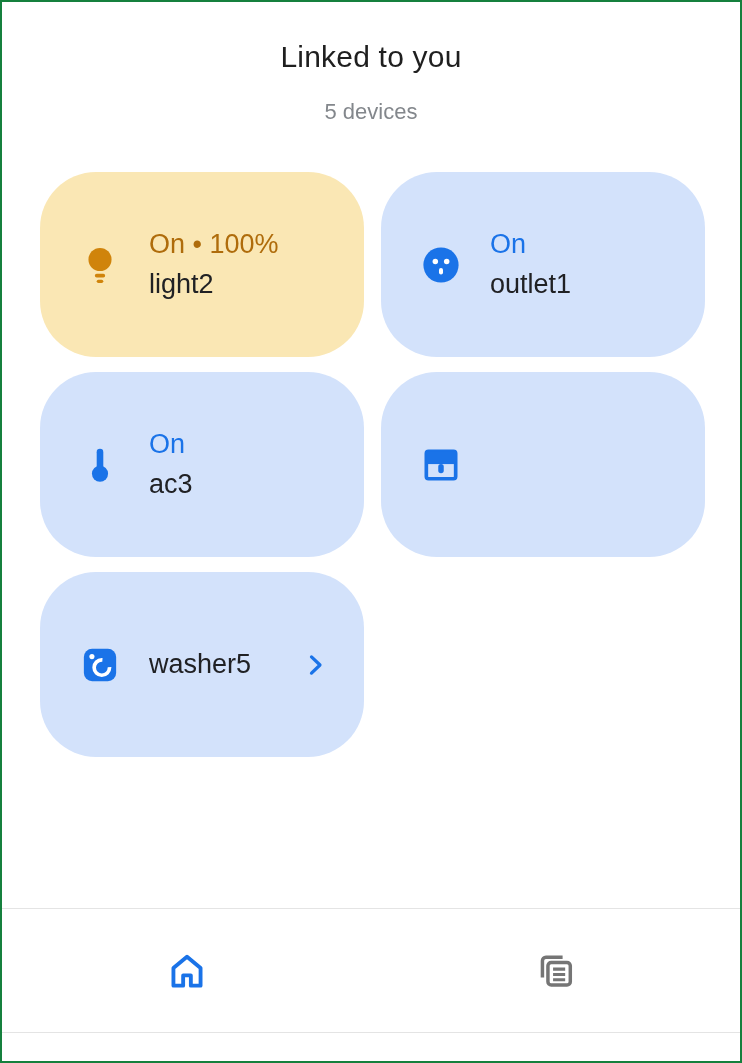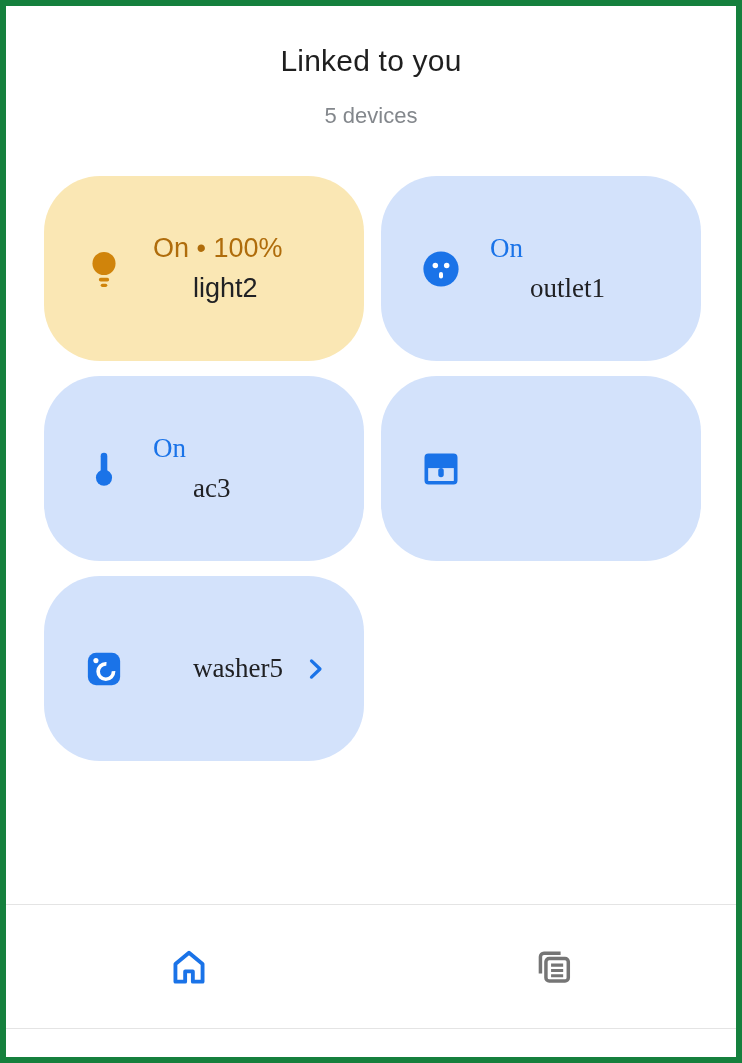--- a/index.html
+++ b/index.html
@@ -3,21 +3,21 @@
 <meta charset="utf-8">
 <style>
   * { margin: 0; padding: 0; box-sizing: border-box; }
   html, body { background: #ffffff; }
   body { font-family: "Liberation Sans", sans-serif; }
 
   .page {
     position: relative;
     width: 742px;
     height: 1063px;
-    border: 6px solid #15803d;
+    border: 2px solid #15803d;
     background: #ffffff;
     overflow: hidden;
   }
 
   .header { padding-top: 38px; text-align: center; }
   .title {
     font-size: 30px;
     font-weight: 500;
     color: #1f1f1f;
     letter-spacing: 0.2px;
@@ -42,41 +42,41 @@
 
   .tile {
     height: 185px;
     border-radius: 56px;
     display: flex;
     align-items: center;
     padding: 0 34px 0 38px;
     cursor: pointer;
   }
   .tile.yellow { background: var(--yellow-bg, #fae7b4); }
-  .tile.blue   { background: var(--blue-bg, #d3e2fb); font-family: Liberation Serif, serif; }
+  .tile.blue   { background: var(--blue-bg, #d3e2fb); }
 
   .tile-icon {
     width: 44px; height: 44px;
     flex: 0 0 auto;
     display: flex; align-items: center; justify-content: center;
   }
   .yellow .tile-icon { color: var(--yellow-icon, #d0840b); }
   .blue .tile-icon   { color: var(--blue-icon, #1a73e8); }
   .tile-icon svg { width: 100%; height: 100%; display: block; }
 
   .tile-text {
     display: flex;
     flex-direction: column;
     margin-left: 27px;
     gap: 9px;
   }
   .status { font-size: 27px; line-height: 31px; }
   .yellow .status { color: var(--yellow-fg, #af6c0b); }
   .blue .status   { color: var(--blue-fg, #1a73e8); }
-  .devname { font-size: 27px; line-height: 31px; color: var(--name-color, #202124); margin-left: 40px; }
+  .devname { font-size: 27px; line-height: 31px; color: var(--name-color, #202124); }
 
   .chev {
     margin-left: auto;
     width: 30px; height: 30px;
     color: var(--blue-fg, #1a73e8);
     display: flex; align-items: center; justify-content: center;
   }
   .chev svg { width: 100%; height: 100%; display: block; }
 
   .bottom-nav {

